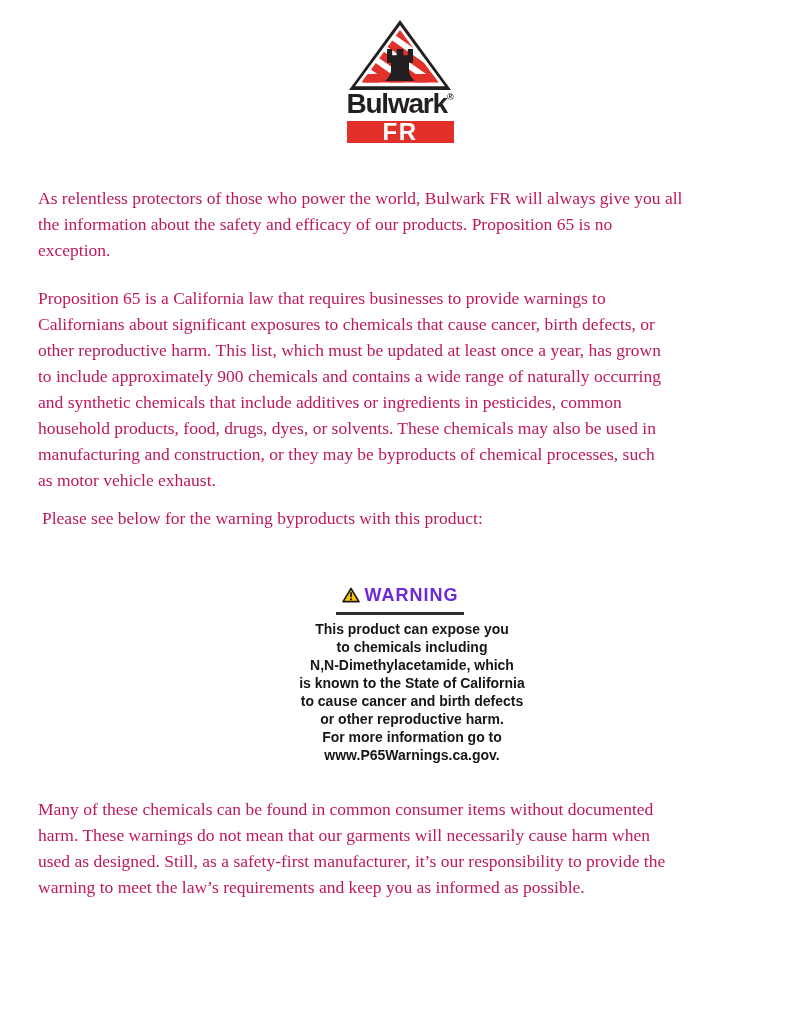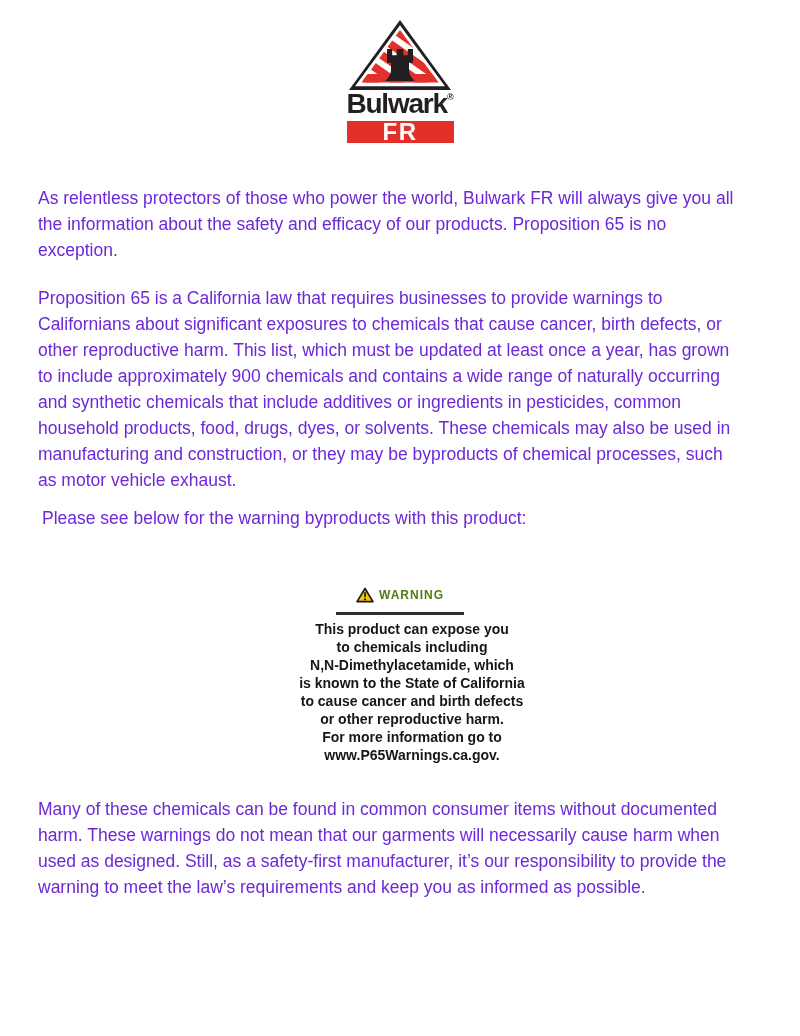--- a/index.html
+++ b/index.html
@@ -54,44 +54,45 @@
     letter-spacing: 1.5px;
   }
 
   
   .content { margin-left: 38px; width: 760px; }
   .para {
     margin: 0;
     white-space: pre-line;
     font-size: 17.5px;
     line-height: 26px;
-    color: #6d28d9;
+    color: #be185d;
+    font-family: Liberation Serif, serif;
   }
   .para-intro   { margin-top: 42px; }
   .para-prop65  { margin-top: 22px; }
   .para-please  { margin-top: 12px; padding-left: 4px; }
   .para-closing { margin-top: 32px; }
 
   
   .warning {
     margin-top: 54px;
     text-align: center;
   }
   .warning-head {
     display: flex;
     align-items: center;
     justify-content: center;
     gap: 5px;
     height: 20px;
   }
   .warning-title {
-    font-size: 12px;
+    font-size: 18px;
     font-weight: bold;
     letter-spacing: 1px;
-    color: #4d7c0f;
+    color: #6d28d9;
   }
   .warning-underline {
     width: 128px;
     height: 3px;
     background: #2f2f2f;
     margin: 7px auto 0 auto;
   }
   .warning-text {
     margin-top: 5px;
     white-space: pre-line;

